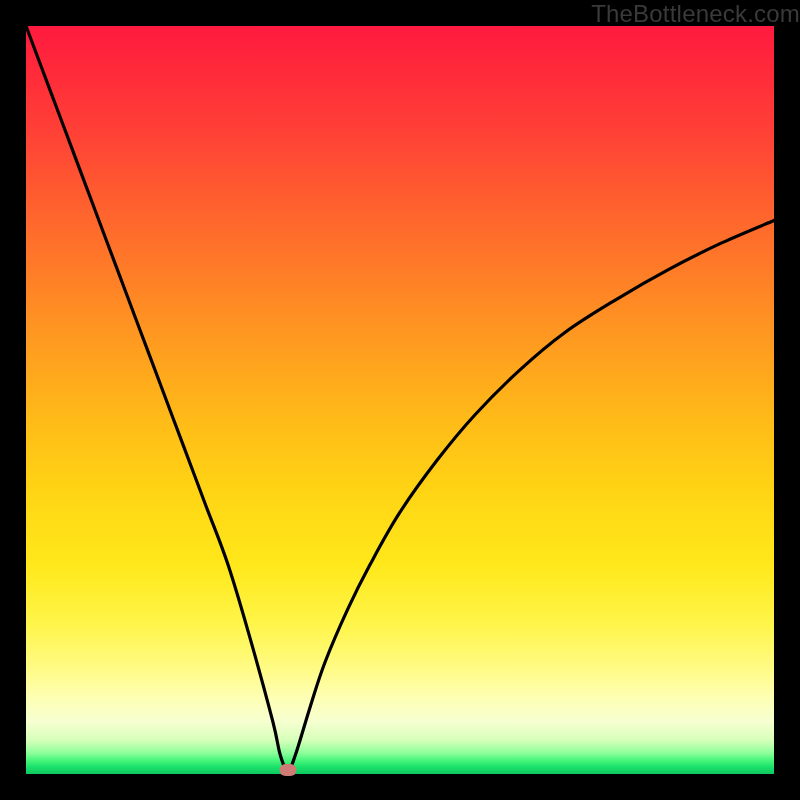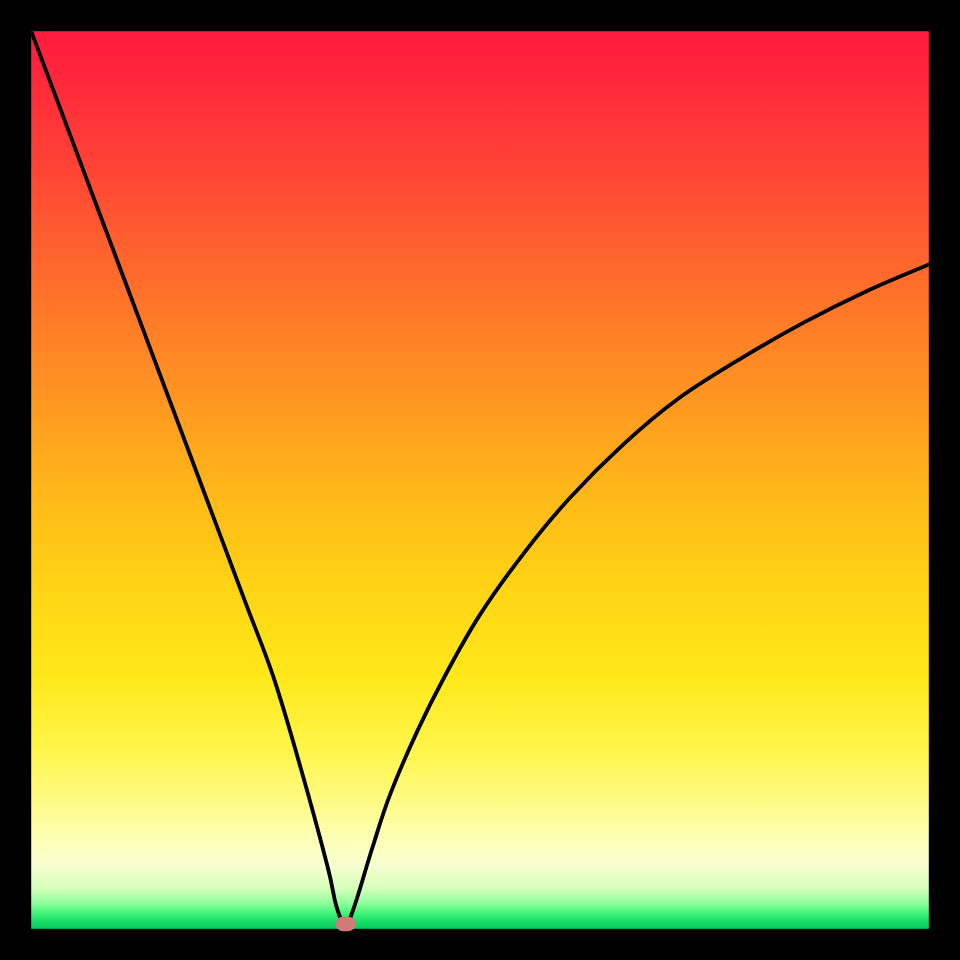--- a/index.html
+++ b/index.html
@@ -69,20 +69,21 @@
     height: 12px;
     background: #cf7a74;
     border-radius: 7px;
     transform: translate(-50%, -50%);
   }
 </style>
 </head>
 <body>
 
 <div class="frame">
+  <div class="watermark">TheBottleneck.com</div>
 
   <div class="plot-area">
 
     <svg class="curve" viewBox="0 0 748 748" preserveAspectRatio="none">
       <path id="curve-path" d="M 0 0 C 4.039199999999999 10.771199999999984, 14.3616 38.2975999999999, 22.439999999999998 59.83999999999992 C 30.518399999999996 81.38239999999993, 36.80159999999999 98.13760000000005, 44.879999999999995 119.68000000000006 C 52.9584 141.22240000000008, 59.24159999999999 157.9776, 67.32 179.51999999999998 C 75.3984 201.06239999999997, 81.68159999999999 217.81759999999997, 89.75999999999999 239.35999999999996 C 97.8384 260.90239999999994, 104.1216 277.6576, 112.2 299.2 C 120.2784 320.7424, 126.56159999999998 337.4976, 134.64 359.03999999999996 C 142.71839999999997 380.58239999999995, 149.0016 397.3376, 157.07999999999998 418.88 C 165.15839999999997 440.4224, 171.44159999999997 457.17760000000004, 179.51999999999998 478.72 C 187.5984 500.2624, 193.8816 514.3248, 201.96 538.56 C 210.03840000000002 562.7951999999999, 216.32160000000002 585.0856, 224.4 613.36 C 232.4784 641.6344, 241.4544 674.7708, 246.84 695.64 C 252.22560000000001 716.5092, 251.62720000000002 720.5483999999999, 254.32000000000002 729.3 C 257.0128 738.0516, 259.10720000000003 744.26, 261.8 744.26 C 264.4928 744.26, 265.2408 740.7443999999999, 269.28 729.3 C 273.31919999999997 717.8556, 278.8544 697.5100000000001, 284.24 680.6800000000001 C 289.6256 663.85, 292.468 653.3032, 299.2 635.8 C 305.93199999999996 618.2968, 313.5616 600.9432, 321.64 583.44 C 329.7184 565.9368000000001, 334.65520000000004 556.0631999999999, 344.08000000000004 538.56 C 353.50480000000005 521.0568, 361.8824 505.0496, 374 486.2 C 386.1176 467.3504, 397.93600000000004 451.3432, 411.40000000000003 433.84000000000003 C 424.86400000000003 416.33680000000004, 433.9896 405.11680000000007, 448.8 388.96000000000004 C 463.6104 372.8032, 477.52320000000003 358.8904, 493.68 344.08 C 509.8368 329.26959999999997, 521.0568 319.4708, 538.56 306.68 C 556.0631999999999 293.8892, 572.0704000000001 284.4644, 590.9200000000001 273.02 C 609.7696000000001 261.57559999999995, 624.4304 253.19799999999995, 643.28 243.09999999999997 C 662.1296 233.00199999999998, 676.7904 225.67160000000007, 695.64 216.92000000000007 C 714.4896 208.16840000000008, 738.5752 198.51920000000004, 748 194.48000000000002" fill="none" stroke="#000" stroke-width="3.2" stroke-linecap="round" stroke-linejoin="round"></path>
     </svg>
 
     <div id="marker" class="marker" style="left: 261.8px; top: 744.26px;"></div>
 
   </div>

